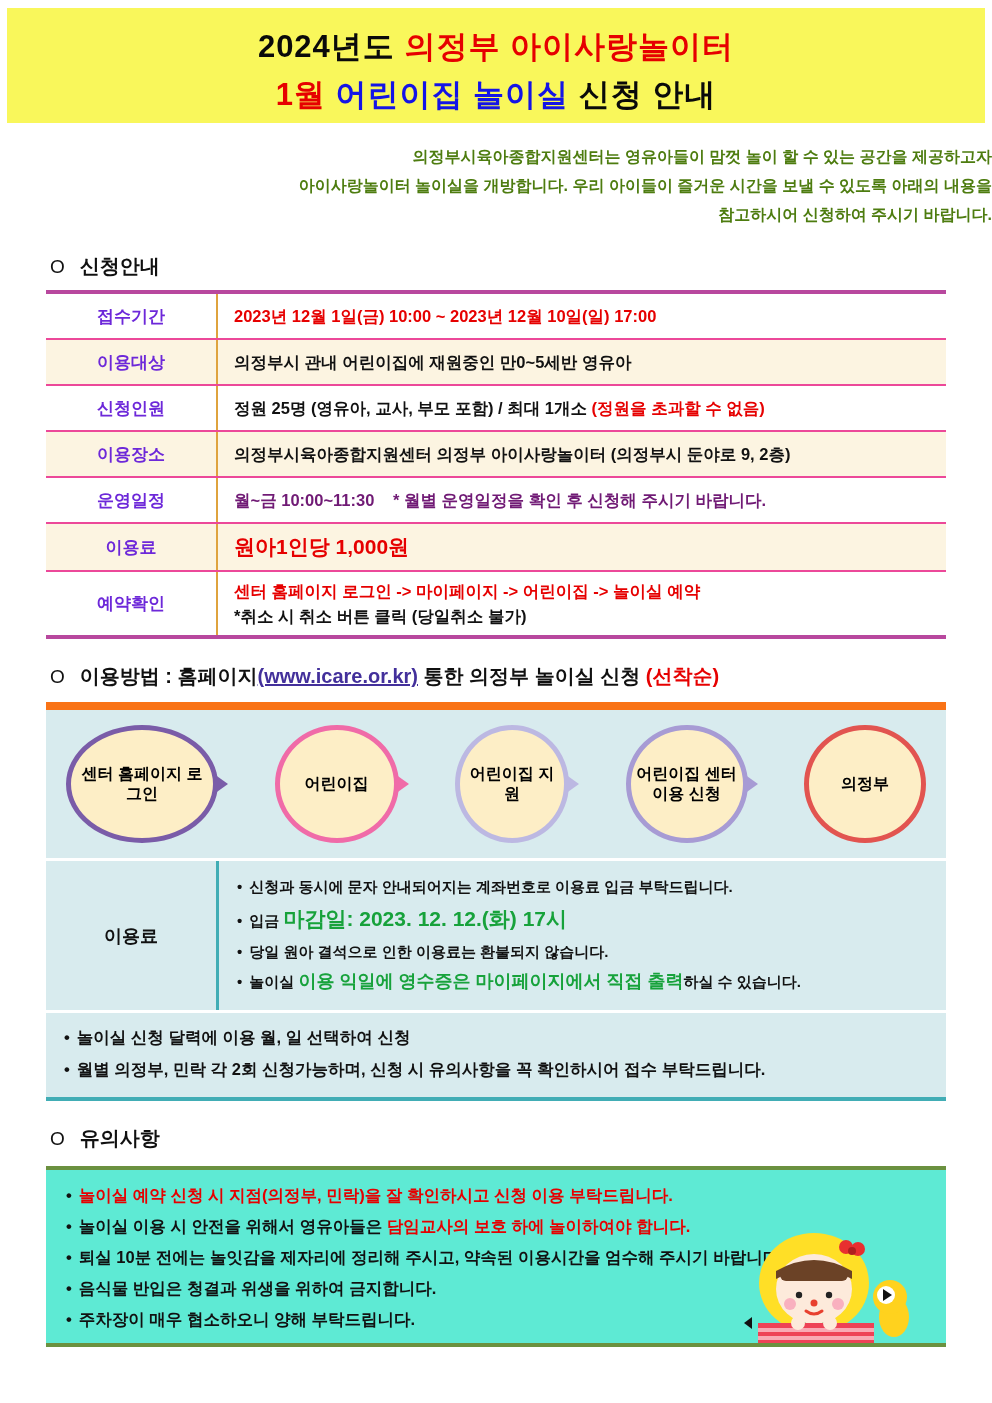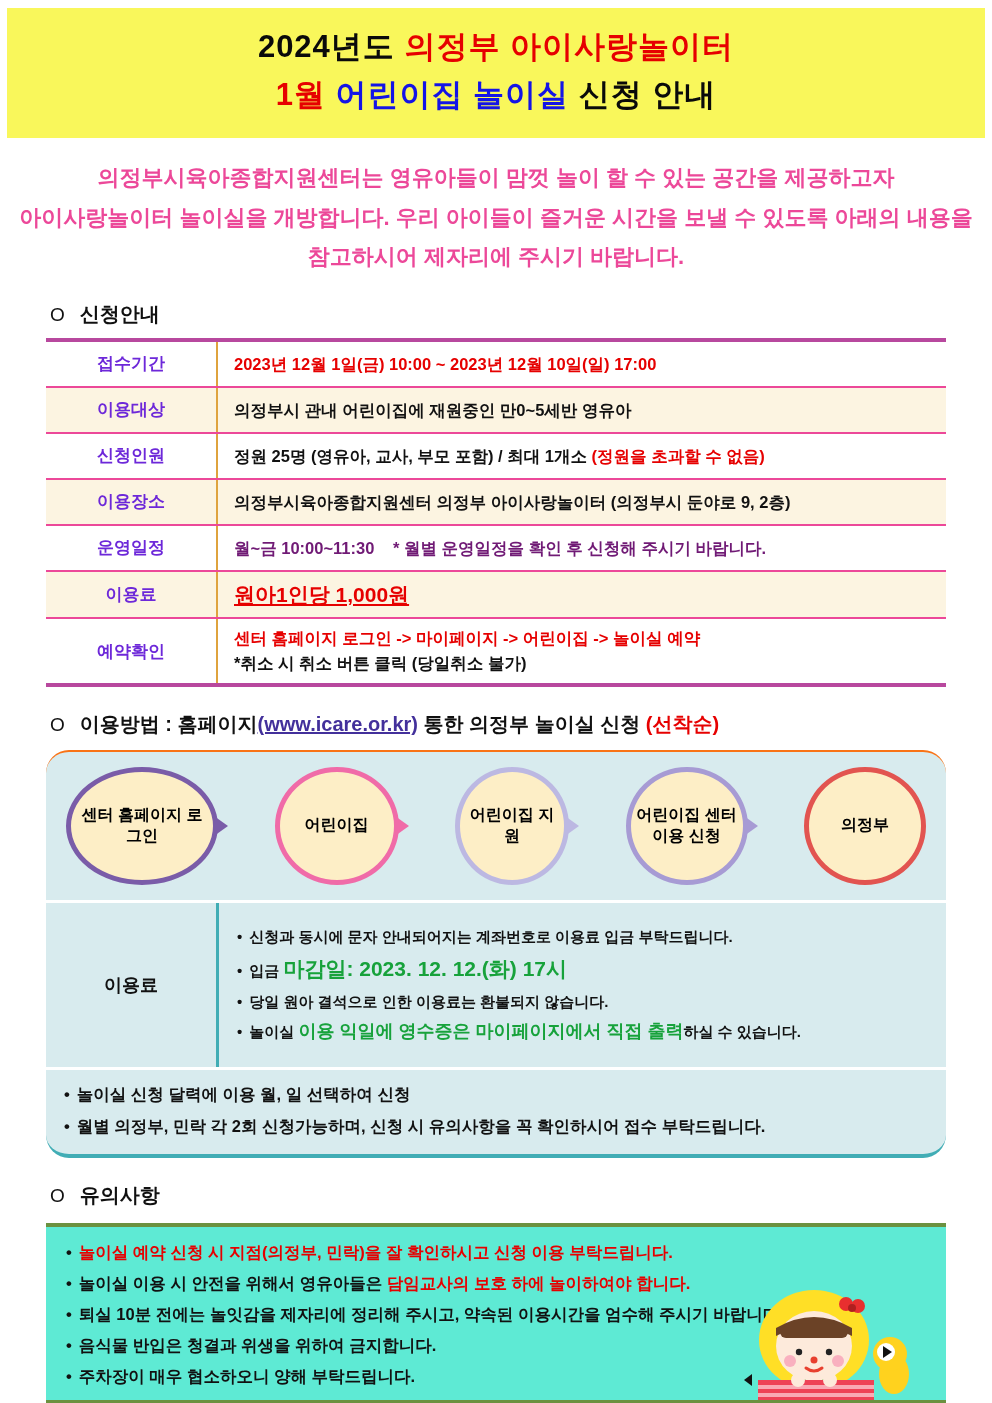--- a/index.html
+++ b/index.html
@@ -1,56 +1,56 @@
 <!DOCTYPE html>
 <html><head>
 <meta charset="utf-8">
 <style>
   html,body{margin:0;padding:0;background:#fff;}
   .page{position:relative;width:992px;height:1403px;background:#ffffff;overflow:hidden;
         font-family:"Liberation Sans","DejaVu Sans",sans-serif;color:#111;}
   
-  .band{margin:8px 7px 0;background:#f9f75b;text-align:center;padding:15px 0 19px;}
+  .band{margin:8px 7px 0;background:#f9f75b;text-align:center;padding:15px 0 4px;}
   .band .tl{font-size:31px;font-weight:800;line-height:1.55;letter-spacing:1px;}
   .c-red{color:#e60000;}
   .c-blue{color:#1414e6;}
   .c-black{color:#0a0a0a;}
   
-  .intro{margin-top:20px;text-align:center;font-size:22px;font-weight:700;line-height:1.8;color:#ec4899;}
+  .intro{margin-top:20px;text-align:right;font-size:16px;font-weight:700;line-height:1.8;color:#4d7c0f;}
   
   .sec-h{margin:24px 50px 0;font-size:20px;font-weight:700;color:#101010;display:flex;gap:15px;align-items:baseline;}
   .sec-h .o{font-weight:400;font-size:19px;}
   .sec-h .mix{font-weight:700;}
   .url{color:#43309b;text-decoration:underline;cursor:pointer;}
   
   .info-table{margin:10px 46px 0;border-top:4px solid #b8489e;border-bottom:4px solid #b8489e;}
   .tr{display:flex;min-height:44px;border-top:2px solid #ec4899;background:#fff;}
   .tr:first-child{border-top:none;}
   .tr.cream{background:#fcf4e1;}
   .th{width:170px;flex:none;border-right:2px solid #dfa33e;display:flex;align-items:center;justify-content:center;
       font-weight:700;font-size:17px;color:#6d28d9;}
   .td{flex:1;display:flex;flex-direction:column;justify-content:center;padding:7px 16px;
       font-size:16.5px;font-weight:700;color:#111;line-height:1.5;}
   .green-t{color:#701a75;}
-  .big-red{font-size:21px;color:#e60000;text-decoration:underline;}
+  .big-red{font-size:21px;color:#e60000;}
   .note2{margin-left:14px;}
   
-  .teal{margin:12px 46px 0;background:#d8ebee;border-top:2px solid #f97316;border-bottom:4px solid #41adb5;border-radius:23px;}
+  .teal{margin:12px 46px 0;background:#d8ebee;border-top:8px solid #f97316;border-bottom:4px solid #41adb5;}
   .flow{display:flex;align-items:center;justify-content:space-between;padding:15px 20px;height:148px;box-sizing:border-box;}
   .step{display:flex;align-items:center;}
   .circle{background:#fdeec6;border:5px solid #999;border-radius:50%;display:flex;align-items:center;justify-content:center;
           text-align:center;font-weight:700;font-size:16px;line-height:1.3;color:#000;box-sizing:border-box;padding:5px;}
   .s0{width:152px;height:118px;} .s1{width:124px;height:118px;text-align:right;} .s2{width:114px;height:118px;}
   .s3{width:122px;height:118px;} .s4{width:138px;height:118px;} .s5{width:122px;height:118px;}
   .arr{width:0;height:0;border-top:10px solid transparent;border-bottom:10px solid transparent;
        border-left:14px solid #999;margin-left:-4px;}
   .fee-row{display:flex;border-top:3px solid #fff;border-bottom:3px solid #fff;min-height:112px;}
   .fee-label{width:170px;flex:none;border-right:3px solid #41adb5;display:flex;align-items:center;justify-content:center;
              font-size:18px;font-weight:700;color:#111;}
-  .fee-body{flex:1;padding:20px 18px;font-size:15px;font-weight:700;line-height:1.8;color:#111;}
+  .fee-body{flex:1;padding:12px 18px;font-size:15px;font-weight:700;line-height:1.8;color:#111;}
   .g-big{font-size:21px;color:#17a23b;}
   .g-mid{font-size:18px;color:#17a23b;}
   .teal-notes{padding:8px 18px 12px;font-size:16.5px;font-weight:700;line-height:1.95;color:#111;}
   .bullet{margin-right:7px;}
   
   .green-panel{margin:14px 46px 0;background:#5eead4;border-top:4px solid #6b9140;border-bottom:4px solid #6b9140;
                padding:10px 20px 8px;position:relative;font-size:16.5px;font-weight:700;line-height:1.88;color:#111;}
   .illu{position:absolute;right:26px;bottom:0;}
 </style>
 </head>
@@ -66,21 +66,21 @@
     <div class="tl">
       <span class="c-red">1월</span>
       <span class="c-blue">어린이집 놀이실</span>
       <span class="c-black">신청 안내</span>
     </div>
   </div>
 
   <div class="intro">
     <div>의정부시육아종합지원센터는 영유아들이 맘껏 놀이 할 수 있는 공간을 제공하고자</div>
     <div>아이사랑놀이터 놀이실을 개방합니다. 우리 아이들이 즐거운 시간을 보낼 수 있도록 아래의 내용을</div>
-    <div>참고하시어 제자리에 주시기 바랍니다.</div>
+    <div>참고하시어 신청하여 주시기 바랍니다.</div>
   </div>
 
   <div class="sec-h">
     <span class="o">O</span>
     <span>신청안내</span>
   </div>
 
   <div class="info-table">
     <div class="tr">
       <div class="th">접수기간</div>

